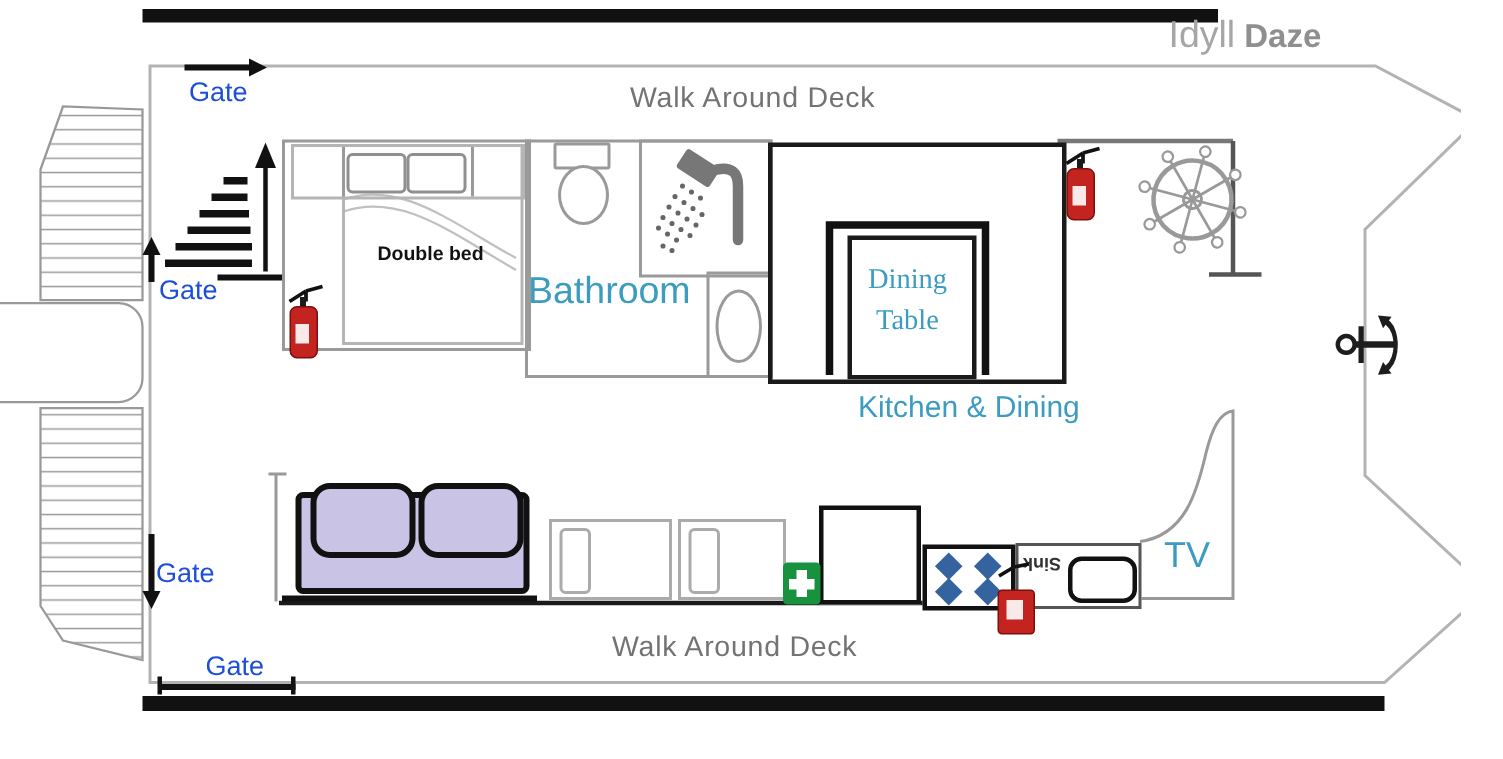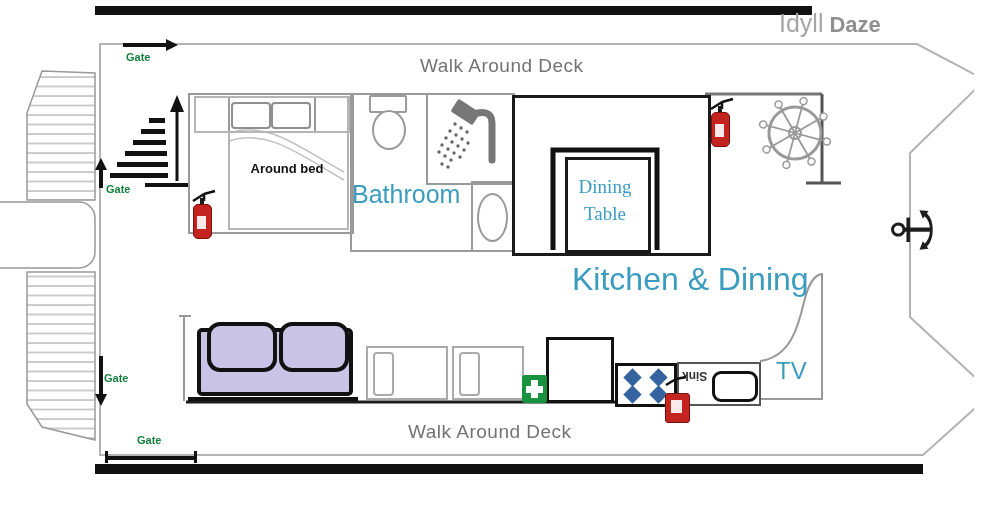--- a/index.html
+++ b/index.html
@@ -1,20 +1,20 @@
 <!DOCTYPE html>
 <html><head>
 <meta charset="utf-8">
 <style>
   html,body{margin:0;padding:0;background:#fff;}
   #stage{position:relative;width:974px;height:506px;background:#fff;overflow:hidden;
          font-family:"Liberation Sans",sans-serif;}
   svg.underlay{position:absolute;left:0;top:0;z-index:0;}
   .lbl{position:absolute;z-index:5;white-space:nowrap;}
-  .gate{color:#15803d;font-weight:bold;font-size:11px;}
+  .gate{color:#1d4ed8;font-weight:normal;font-size:18px;}
   .deck-txt{color:#737373;font-size:19px;letter-spacing:.5px;}
   .teal{color:#3b9cc0;}
   .boat-name{font-size:25px;color:#a6a6a6;}
   .boat-name b{font-size:22px;color:#8f8f8f;margin-left:6px;}
   
   .room{position:absolute;border:2px solid #9a9a9a;z-index:1;background:transparent;}
   .dark{border:3px solid #1a1a1a;font-family:Liberation Serif, serif;}
   .thin{border:2px solid #b5b5b5;}
   .shelf-div i{position:absolute;top:0;bottom:0;width:2px;background:#9a9a9a;}
   .pillow{position:absolute;border:2px solid #8f8f8f;border-radius:4px;background:#fff;z-index:2;}
@@ -195,21 +195,21 @@
   <div class="lbl gate" style="left:137px;top:434px;">Gate</div>
 
   <div class="room" style="left:188px;top:93px;width:162px;height:137px;"></div>
   <div class="room thin" style="left:228px;top:96px;width:117px;height:130px;"></div>
   <div class="room thin shelf-div" style="left:194px;top:96px;width:152px;height:33px;">
     <i style="left:32px;"></i>
       <i style="left:118px;"></i>
   </div>
   <div class="pillow" style="left:231px;top:102px;width:36px;height:23px;"></div>
   <div class="pillow" style="left:271px;top:102px;width:36px;height:23px;"></div>
-  <div class="lbl" style="left:232px;top:161px;width:110px;text-align:center;font-weight:bold;font-size:13px;color:#111;">Around bed</div>
+  <div class="lbl" style="left:232px;top:161px;width:110px;text-align:center;font-weight:bold;font-size:13px;color:#111;">Double bed</div>
 
   <div class="room" style="left:350px;top:93px;width:161px;height:155px;"></div>
   <div class="room" style="left:426px;top:93px;width:85px;height:88px;"></div>
   <div class="room" style="left:471px;top:181px;width:40px;height:67px;"></div>
   <div class="oval" style="left:477px;top:193px;width:27px;height:45px;"></div>
   <div class="toilet-tank" style="left:369px;top:95px;width:34px;height:14px;"></div>
   <div class="oval" style="left:372px;top:110px;width:30px;height:36px;"></div>
   <div class="lbl teal" style="left:352px;top:180px;font-size:25px;">Bathroom</div>
 
   <div class="room dark" style="left:512px;top:95px;width:193px;height:155px;"></div>
@@ -217,21 +217,21 @@
     <div class="teal" style="width:74px;margin-top:14px;text-align:center;font-size:19px;font-weight:500;line-height:1.4;">Dining Table</div>
   </div>
 
   <div class="fire-ext" style="left:709px;top:97px;">
     <svg width="26" height="14">
         <path d="M2,12 L13,5 M13,5 L24,2 M13,5 V12" stroke="#111" stroke-width="2.5" fill="none"></path>
       </svg>
     <i class="valve"></i><i class="tank"></i><i class="tag"></i>
   </div>
 
-  <div class="lbl teal" style="left:572px;top:261px;font-size:32px;">Kitchen &amp; Dining</div>
+  <div class="lbl teal" style="left:572px;top:261px;font-size:20px;">Kitchen &amp; Dining</div>
 
   <div class="sofa-body" style="left:197px;top:328px;width:148px;height:60px;"></div>
   <div class="cushion" style="left:207px;top:322px;width:62px;height:42px;"></div>
   <div class="cushion" style="left:279px;top:322px;width:62px;height:42px;"></div>
 
   <div class="bench" style="left:366px;top:346px;width:78px;height:50px;">
       <i class="bpillow"></i>
     </div>
   <div class="bench" style="left:452px;top:346px;width:68px;height:50px;">
       <i class="bpillow"></i>

